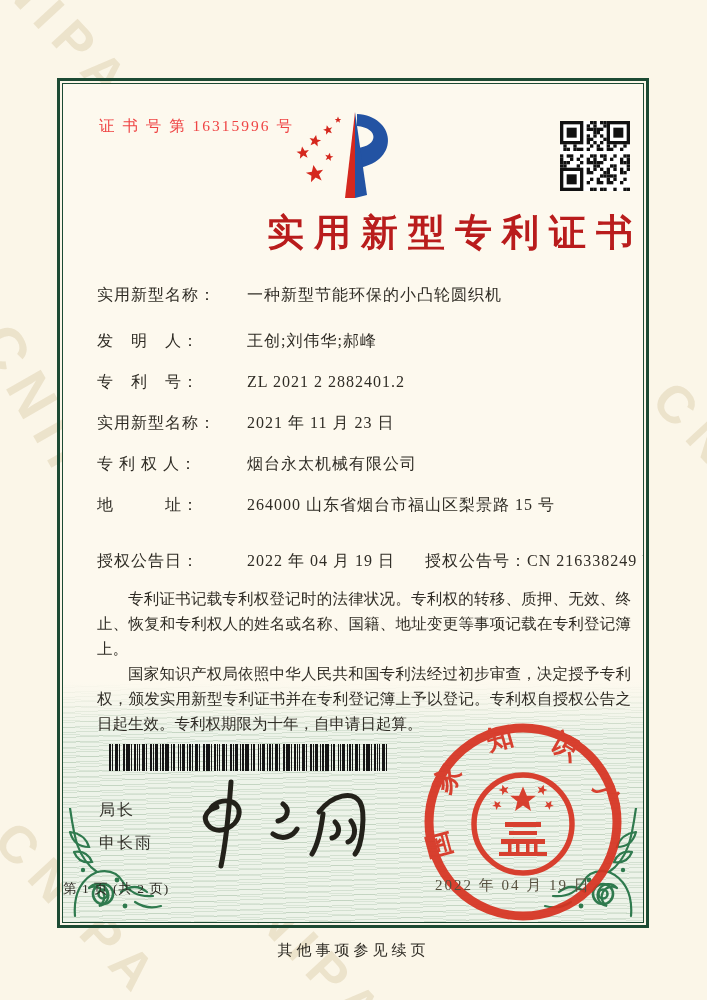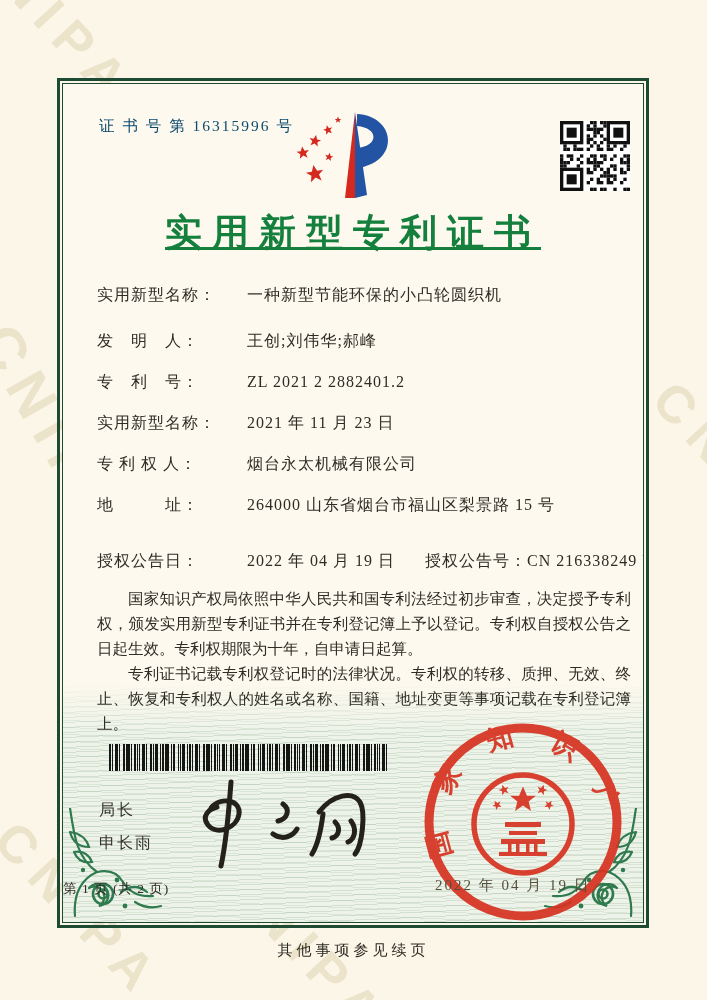--- a/index.html
+++ b/index.html
@@ -56,32 +56,31 @@
     content:"";
     position:absolute; top:0; left:0; right:0; height:52px;
     background: linear-gradient(#fdf9ee, rgba(253,249,238,0));
   }
   .ornament { position:absolute; bottom:2px; z-index:3; }
   .ornament.left  { left:2px; }
   .ornament.right { right:2px; transform: scaleX(-1); }
 
   .cert-no {
     position:absolute; left:36px; top:32px;
-    font-size:15.5px; letter-spacing:2px; color:#0c4a6e;
+    font-size:15.5px; letter-spacing:2px; color:#ef4444;
   }
   .logo { position:absolute; left:50%; top:24px; transform:translateX(-50%); }
   .qr   { position:absolute; right:13px; top:37px; width:70px; height:70px; background:#fff; }
 
   .title {
     position:absolute; top:124px; left:0; width:100%;
-    text-align:center;
+    text-align:right;
     font-size:37px; font-weight:700;
     letter-spacing:10px;
-    color:#15803d;
-    text-decoration:underline;
+    color:#b91c1c;
   }
 
   .fields { position:absolute; left:34px; top:200px; width:540px; z-index:4; }
   .frow { font-size:16px; line-height:22px; color:#2f2c25; white-space:nowrap; margin-bottom:19px; }
   .frow.first { margin-bottom:24px; }
   .frow.last  { margin-bottom:0; }
   .frow .lbl { display:inline-block; width:150px; letter-spacing:1px; }
   .frow .val { letter-spacing:1px; }
   .frow .lbl2 { display:inline-block; margin-left:30px; letter-spacing:1px; }
   .frow .val2 { letter-spacing:1px; }
@@ -343,22 +342,22 @@
       </div>
       <div class="frow" style="margin-bottom:34px;">
         <span class="lbl">地　　　址：</span><span class="val">264000 山东省烟台市福山区梨景路 15 号</span>
       </div>
       <div class="frow last">
         <span class="lbl">授权公告日：</span><span class="val">2022 年 04 月 19 日</span><span class="lbl2">授权公告号：</span><span class="val2">CN 216338249 U</span>
       </div>
     </div>
 
     <div class="paras">
+      <p>专利证书记载专利权登记时的法律状况。专利权的转移、质押、无效、终止、恢复和专利权人的姓名或名称、国籍、地址变更等事项记载在专利登记簿上。</p>
       <p>国家知识产权局依照中华人民共和国专利法经过初步审查，决定授予专利权，颁发实用新型专利证书并在专利登记簿上予以登记。专利权自授权公告之日起生效。专利权期限为十年，自申请日起算。</p>
-      <p>专利证书记载专利权登记时的法律状况。专利权的转移、质押、无效、终止、恢复和专利权人的姓名或名称、国籍、地址变更等事项记载在专利登记簿上。</p>
     </div>
 
     <svg class="barcode" id="bc-svg" viewBox="0 0 282 27" preserveAspectRatio="none">
         <rect x="0" y="0" width="2" height="27" fill="#151515"></rect>
         <rect x="3" y="0" width="1" height="27" fill="#151515"></rect>
         <rect x="6" y="0" width="3" height="27" fill="#151515"></rect>
         <rect x="10" y="0" width="1" height="27" fill="#151515"></rect>
         <rect x="14" y="0" width="2" height="27" fill="#151515"></rect>
         <rect x="17" y="0" width="4" height="27" fill="#151515"></rect>
         <rect x="22" y="0" width="1" height="27" fill="#151515"></rect>

